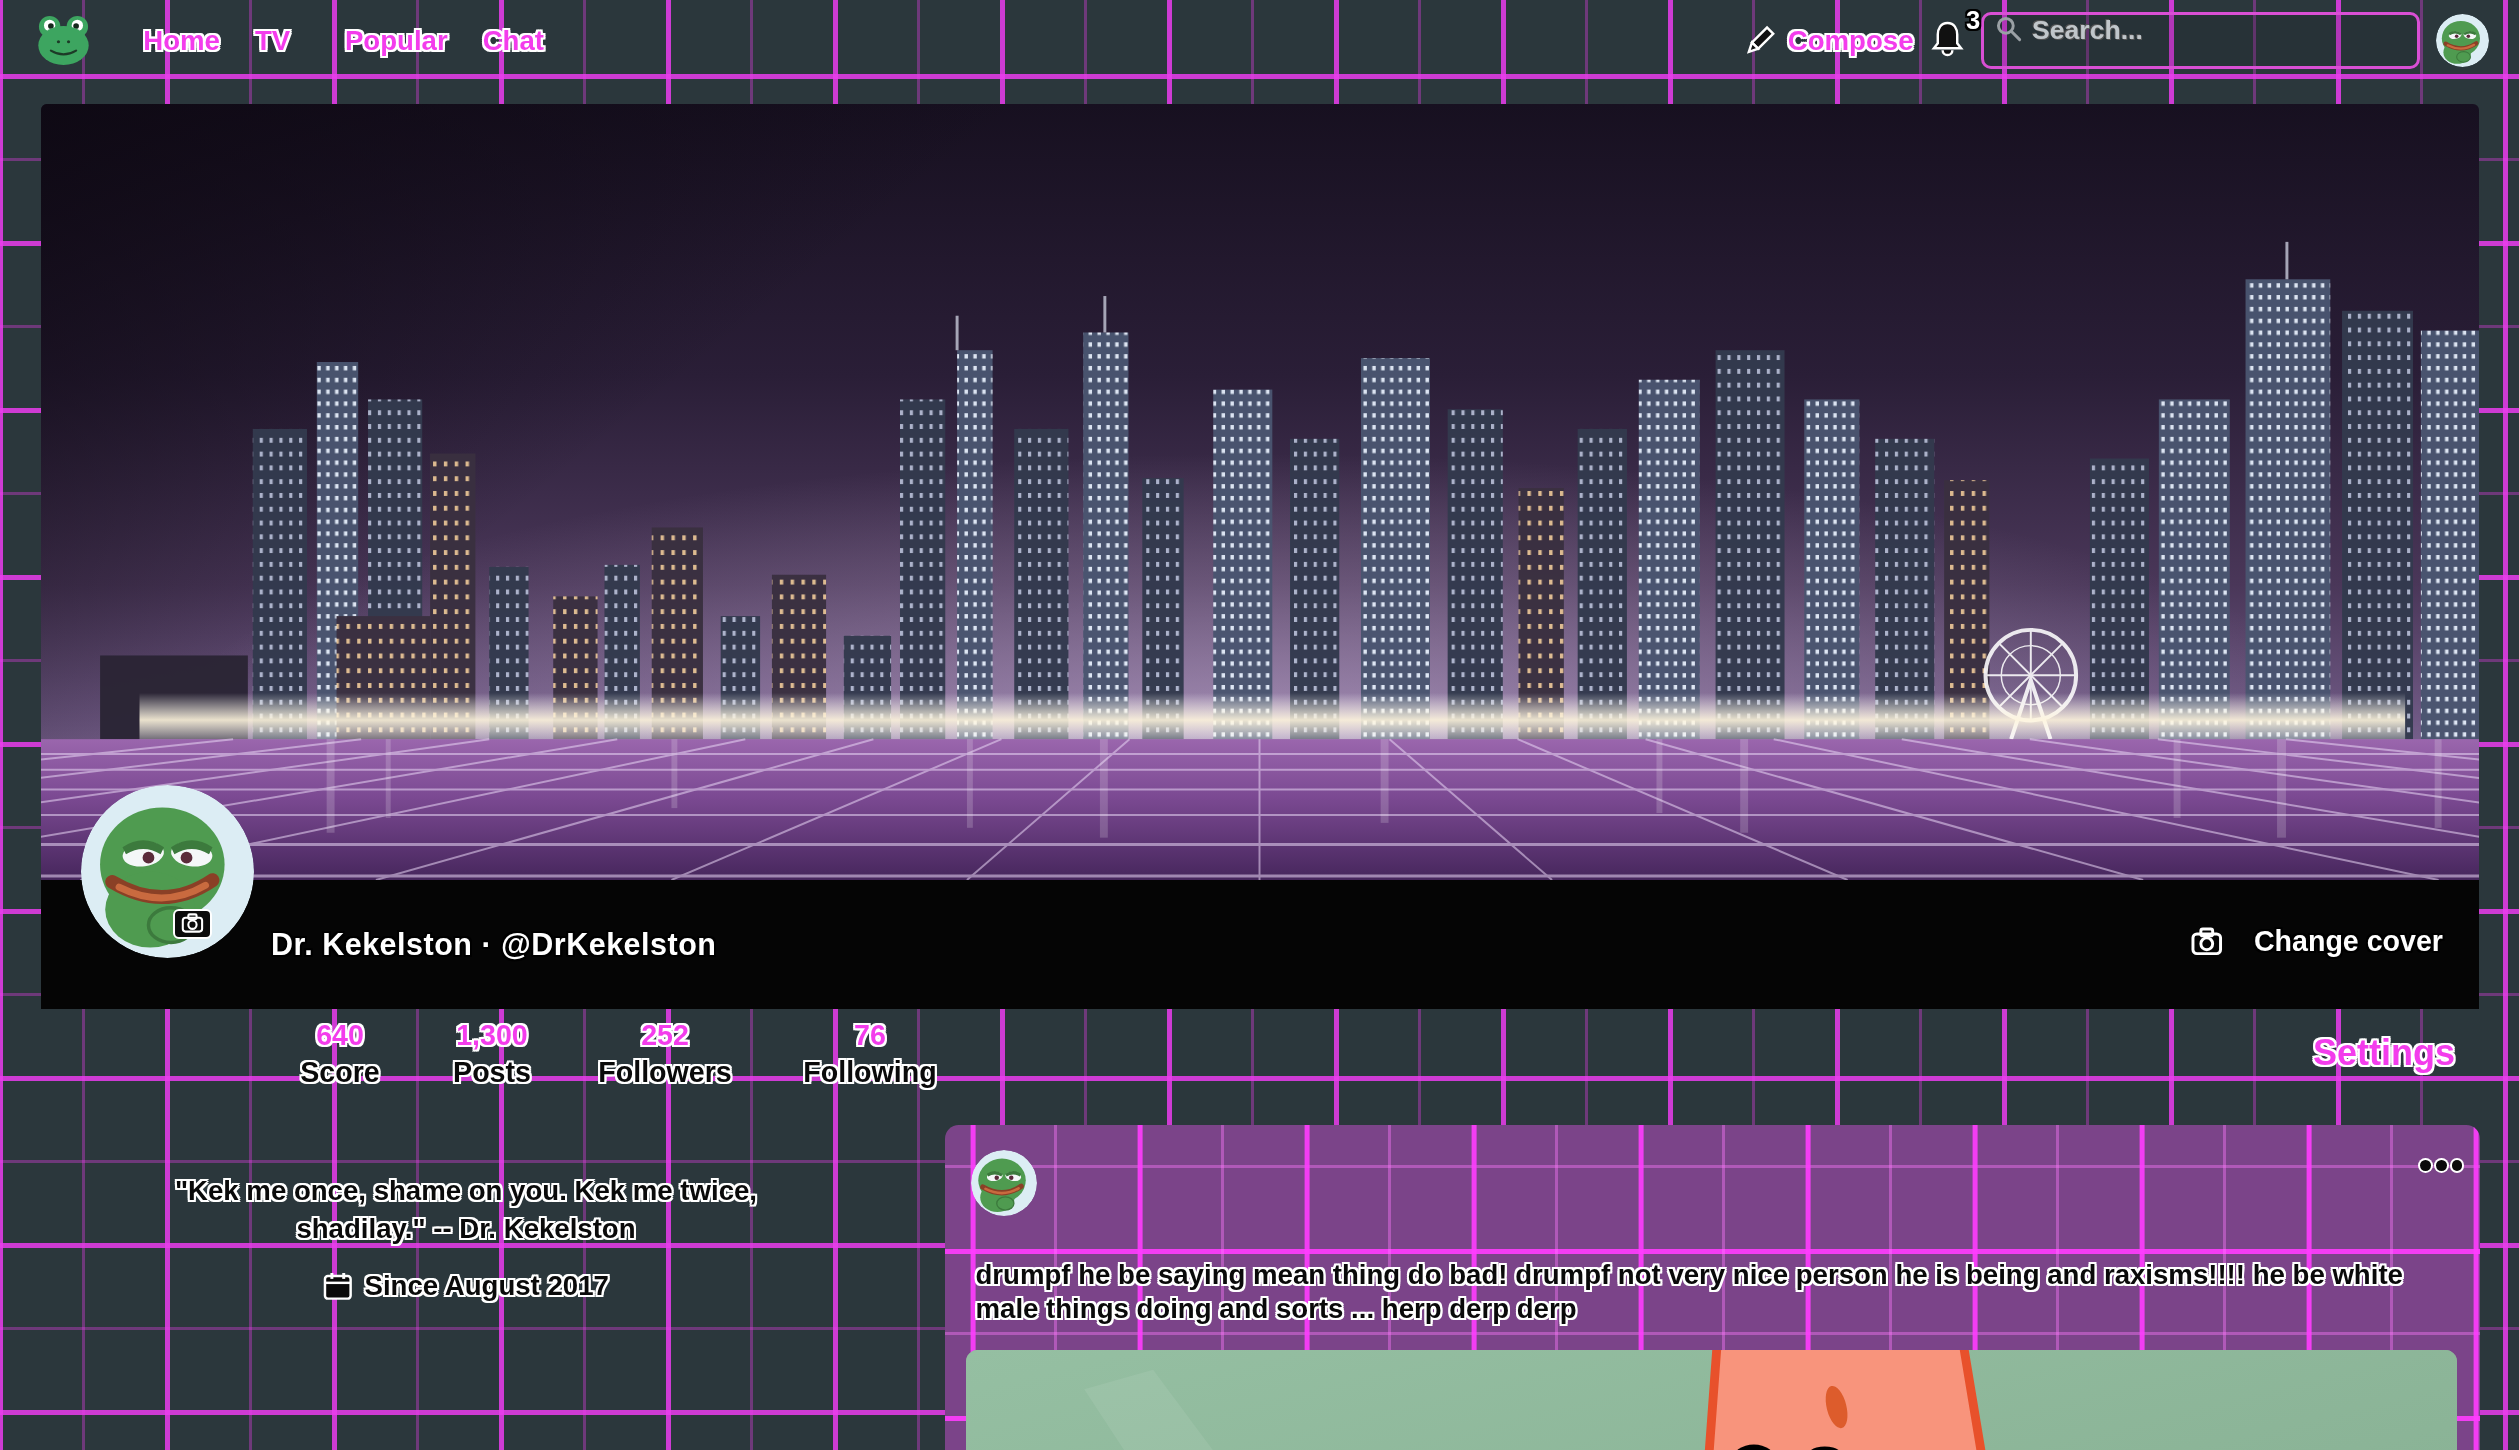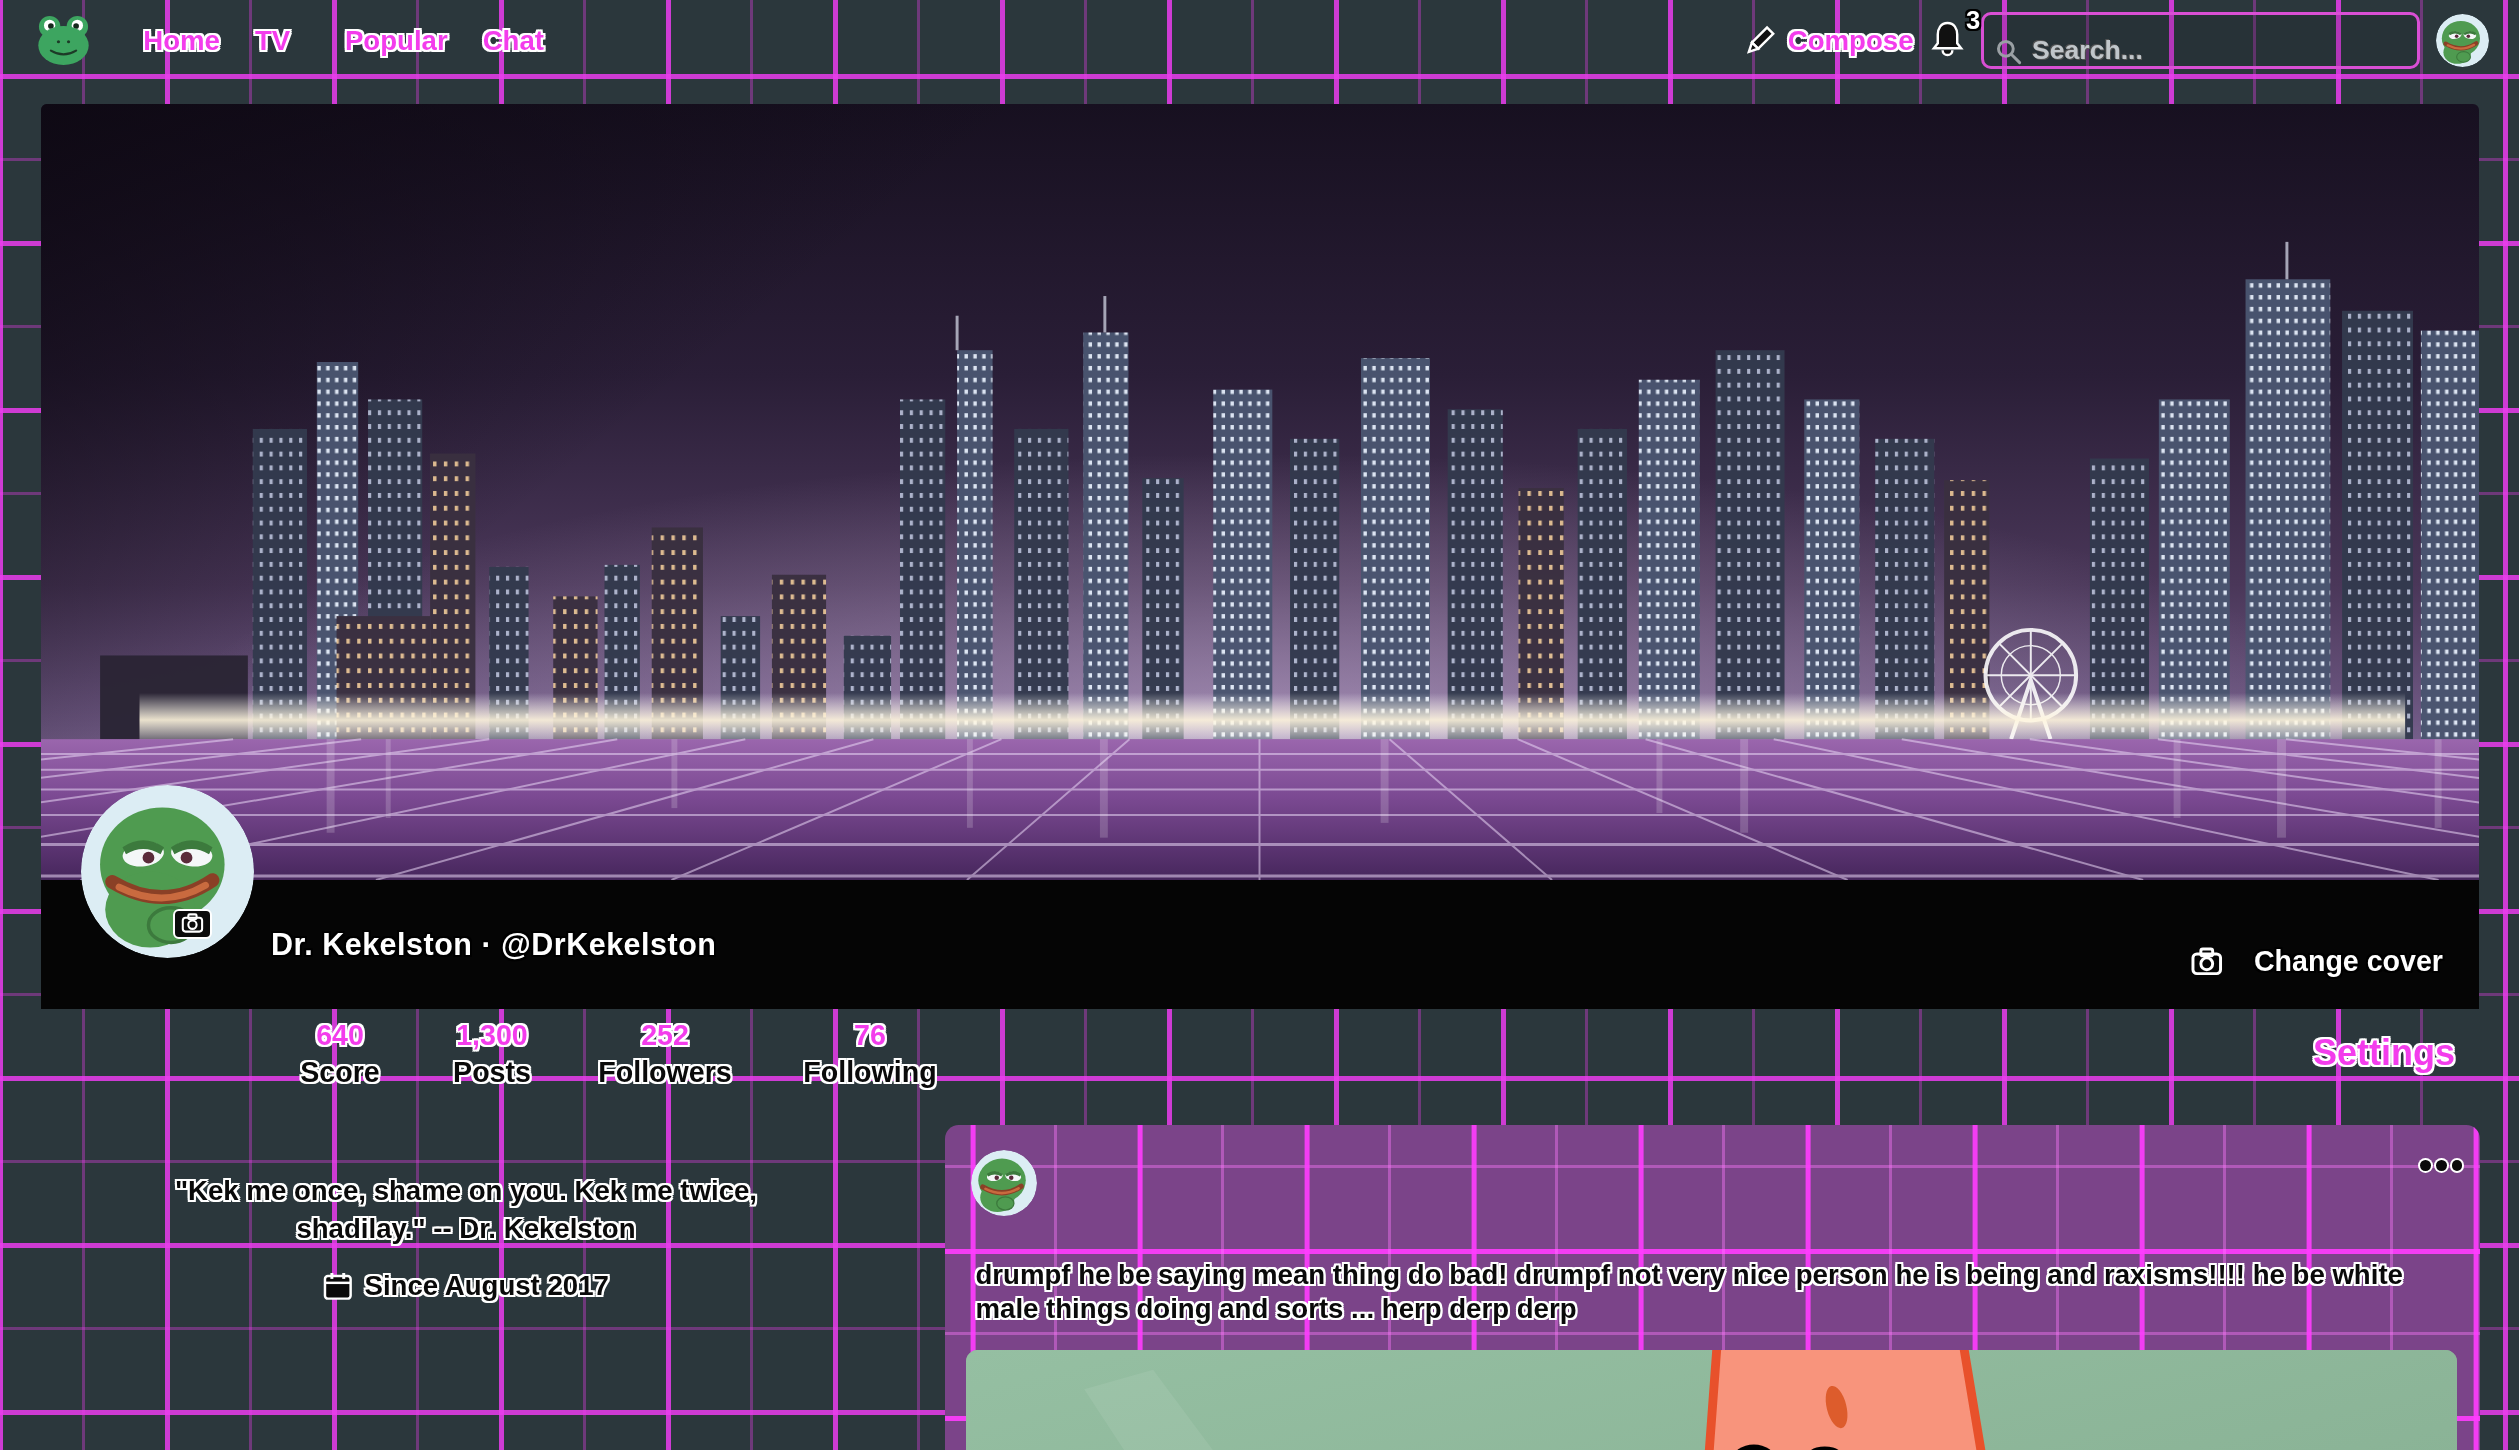--- a/index.html
+++ b/index.html
@@ -27,36 +27,36 @@
             display:flex; align-items:center; padding:0 31.5px; z-index:40; }
   .nav-left { display:flex; align-items:center; gap:35px; }
   .nav-logo { width:63px; height:55px; margin-right:13.8px; cursor:pointer; }
   .nav-link { font-size:27.6px; cursor:pointer; }
   .nav-link.gap { margin-left:19.7px; }
   .nav-right { margin-left:auto; display:flex; align-items:center; gap:16px; }
   .compose { display:flex; align-items:center; gap:11.8px; cursor:pointer; }
   .bell-wrap { position:relative; cursor:pointer; }
   .bell-badge { position:absolute; right:-15.8px; top:-13.8px; color:#fff; font-size:25.6px; }
   .searchbox { width:439px; height:57px; border:3px solid #d94fd4; border-radius:9.9px;
-               display:flex; align-items:flex-end; padding:0 11px; gap:9.9px; background:rgba(20,28,30,.15); }
+               display:flex; align-items:flex-start; padding:0 11px; gap:9.9px; background:rgba(20,28,30,.15); }
   .searchbox input { flex:1; background:transparent; border:none; outline:none;
                      font-family:"Liberation Sans",sans-serif; font-weight:bold;
                      font-size:26.6px; color:#d8dcdf; }
   .searchbox input::placeholder { color:#c9ced2; opacity:.95;
     text-shadow:-1px -1px 0 #555,1px 1px 0 #555; }
   .nav-avatar { width:53px; height:53px; border-radius:50%; overflow:hidden; cursor:pointer; }
 
   
   .cover-wrap { position:absolute; left:41px; top:104px; width:2438px; z-index:10; }
   .cover-img { width:2438px; height:776px; border-radius:5.9px 5.9px 0 0; overflow:hidden; display:block; }
   .profile-bar { position:relative; width:2438px; height:129px; background:#050505;
                  display:flex; align-items:center; }
   .bar-name { margin-left:230px; font-size:30.5px; color:#fff; letter-spacing:0.5px; }
   .change-cover { position:absolute; right:36px; top:45px; display:flex; align-items:center; gap:30px;
-                  color:#fff; font-size:28.6px; cursor:pointer;margin-top:20px; }
+                  color:#fff; font-size:28.6px; cursor:pointer; }
 
   .profile-avatar { position:absolute; left:81px; top:785px; width:173px; height:173px;
                     border-radius:50%; overflow:hidden; z-index:20; }
   .avatar-cam { position:absolute; left:173px; top:909px; width:39px; height:29.6px;
                 background:#0b0b0b; border:2px solid #fff; border-radius:5.9px;
                 display:flex; align-items:center; justify-content:center; z-index:21; cursor:pointer; }
 
   
   .stat { position:absolute; top:1019px; width:158px; text-align:center; cursor:pointer; }
   .stat .val { font-size:28.6px; }

